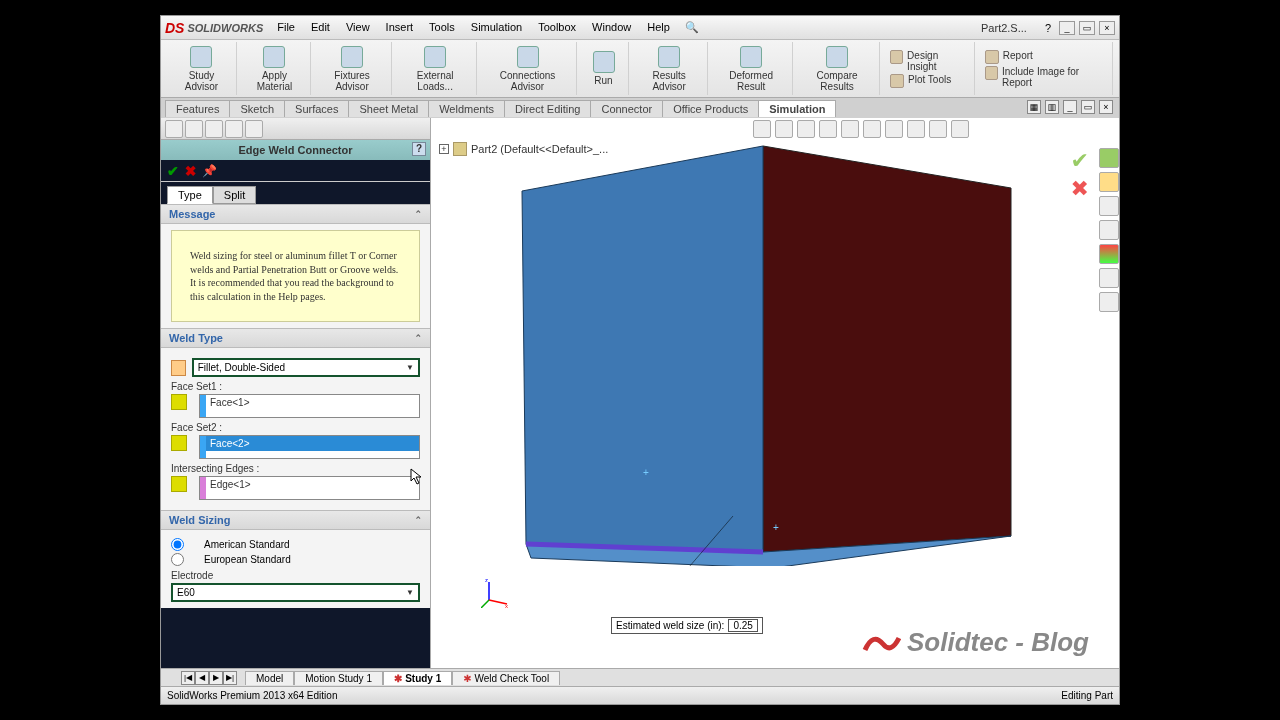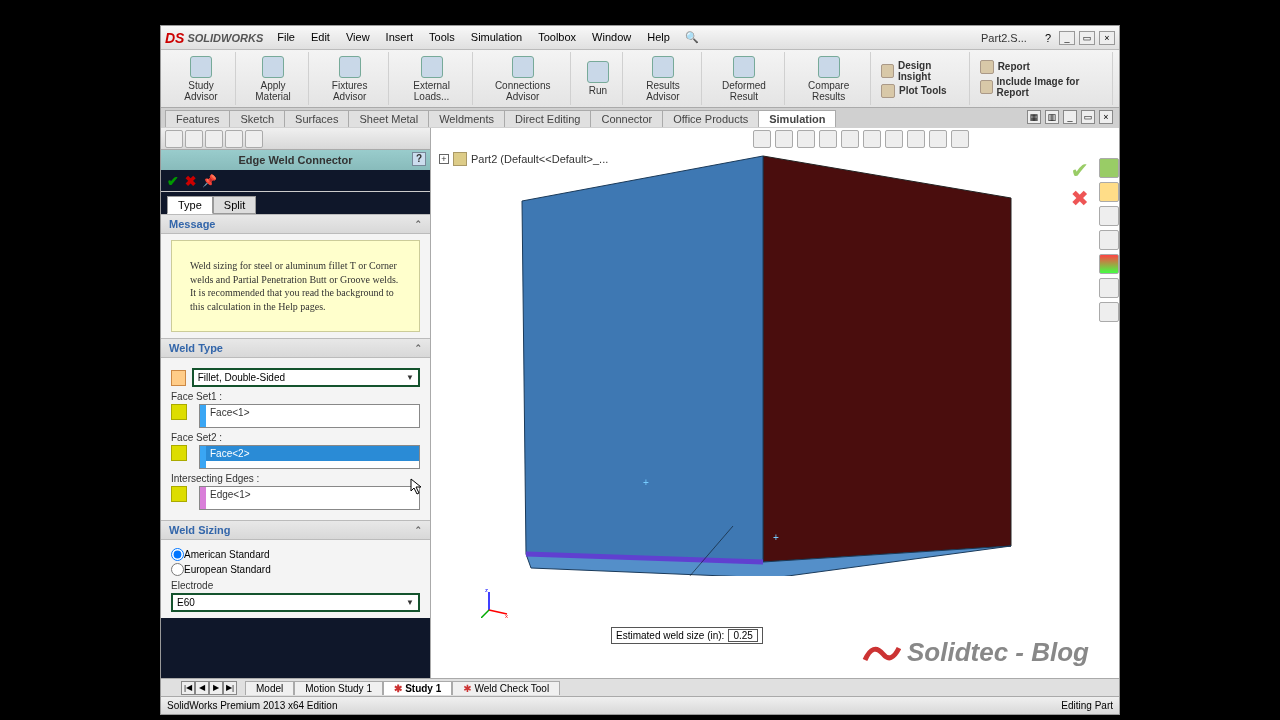--- a/index.html
+++ b/index.html
@@ -1,30 +1,30 @@
 <!DOCTYPE html>
 <html><head>
 <meta charset="utf-8">
 <style>
 * { box-sizing: border-box; margin: 0; padding: 0; font-family: "Segoe UI", Tahoma, sans-serif; }
 body { background: #000; width: 1280px; height: 720px; overflow: hidden; position: relative; }
-.app-frame { position: absolute; left: 160px; top: 25px; width: 960px; height: 690px; background: #e8e8e8; border: 1px solid #999; display: flex; flex-direction: column; }
+.app-frame { position: absolute; left: 160px; top: 15px; width: 960px; height: 690px; background: #e8e8e8; border: 1px solid #999; display: flex; flex-direction: column; }
 .titlebar { height: 24px; background: linear-gradient(#f8f8f8,#e0e0e0); display: flex; align-items: center; padding: 0 4px; border-bottom: 1px solid #bbb; font-size: 11px; }
 .sw-logo { display: flex; align-items: center; gap: 3px; margin-right: 8px; font-weight: bold; font-style: italic; color: #555; }
 .sw-logo .ds { color: #c00; font-size: 14px; font-style: italic; font-weight: bold; }
 .menubar { display: flex; gap: 4px; font-size: 11px; justify-content: space-between; }
 .menubar span { padding: 2px 6px; cursor: pointer; }
 .title-right { margin-left: auto; display: flex; align-items: center; gap: 4px; }
 .title-right .doc { font-size: 11px; color: #333; margin-right: 10px;}
 .winbtn { width: 16px; height: 14px; border: 1px solid #999; background: #eee; font-size: 9px; text-align: center; line-height: 12px;}
 .ribbon { height: 58px; background: linear-gradient(#f4f4f4,#e4e4e4); border-bottom: 1px solid #aaa; display: flex; align-items: stretch; padding: 2px 6px; gap: 2px; font-size: 10px; }
 .rbtn { display: flex; flex-direction: column; align-items: center; justify-content: center; padding: 2px 6px; border-right: 1px solid #d0d0d0; min-width: 50px; text-align: center; color: #333; cursor: pointer;}
 .rbtn .ic { width: 22px; height: 22px; background: #c9d8e8; border: 1px solid #7a9; border-radius: 3px; margin-bottom: 2px;}
 .rgroup { display: flex; flex-direction: column; justify-content: center; gap: 2px; padding: 2px 8px; border-right: 1px solid #d0d0d0;}
-.rline { display: flex; align-items: center; gap: 4px; color: #333; cursor: pointer; font-weight: bold;}
+.rline { display: flex; gap: 4px; color: #333; cursor: pointer;}
 .rline .sic { width: 14px; height: 14px; background: #d8c8a8; border: 1px solid #a98; border-radius: 2px;}
 .tabstrip { height: 20px; background: #d0d0d0; display: flex; align-items: center; font-size: 11px; padding-left: 4px; position: relative;}
 .tab { padding: 2px 10px; background: #e0e0e0; border: 1px solid #aaa; border-bottom: none; margin-right: -1px; color: #444; cursor: pointer;}
 .tab.active { background: #fff; font-weight: bold;}
 .tabstrip .rightbtns { position: absolute; right: 6px; top: 2px; display: flex; gap: 4px;}
 .tabstrip .rightbtns div { width: 14px; height: 14px; border: 1px solid #888; background: #eee; font-size: 9px; text-align:center; line-height:12px;}
 .workarea { flex: 1; display: flex; min-height: 0; position: relative; background: #fff;}
 .sidepanel { width: 270px; background: #0f172a; border-right: 1px solid #aaa; display: flex; flex-direction: column; font-size: 11px; overflow: hidden;}
 .sp-toolbar { height: 22px; background: linear-gradient(#f0f0f0,#d8d8d8); display: flex; align-items: center; gap: 2px; padding: 0 4px; border-bottom: 1px solid #aaa;}
 .sp-toolbar div { width: 18px; height: 18px; border: 1px solid #aaa; background: #eee; border-radius: 2px;}
@@ -46,21 +46,21 @@
 .fld-label { font-size: 10px; color: #333; margin-bottom: 2px;}
 .sel-combo { width: 100%; border: 2px solid #14532d; background: #fff; font-size: 10px; padding: 2px 4px; display: flex; justify-content: space-between; align-items: center;}
 .sel-combo .arr { font-size: 8px; color: #333;}
 .icon-face { display: inline-block; width: 16px; height: 16px; background: #dd0; border: 1px solid #aa0; vertical-align: top; margin-right: 6px;}
 .selbox-row { display: flex; align-items: flex-start; gap: 6px;}
 .selbox { flex: 1; border: 1px solid #888; background: #fff; height: 24px; display: flex; align-items: flex-start;}
 .bluebar { width: 6px; background: #3aa6f4; align-self: stretch;}
 .pinkbar { width: 6px; background: #d97fd9; align-self: stretch;}
 .selbox .val { padding: 2px 4px; font-size: 10px; color: #333; flex: 1;}
 .selbox .val.sel { background: #2a8bd6; color: #fff;}
-.radio-row { display: flex; align-items: center; gap: 0; font-size: 10px; margin: 2px 0;}
+.radio-row { display: flex; align-items: center; gap: 20px; font-size: 10px; margin: 2px 0;}
 .radio-row input { margin: 0;}
 .viewport { flex: 1; position: relative; background: #fff; overflow: hidden;}
 .vp-toolbar { position: absolute; top: 2px; right: 150px; display: flex; gap: 4px; align-items: center;}
 .vp-toolbar div { width: 18px; height: 18px; border: 1px solid #aaa; background: #eee; border-radius: 2px;}
 .tree-label { position: absolute; top: 24px; left: 8px; font-size: 11px; color: #333; display: flex; align-items: center; gap: 4px;}
 .tree-label .pl { width: 10px; height: 10px; border: 1px solid #666; text-align: center; line-height: 8px; font-size: 9px;}
 .cube { position: absolute; left: 42px; top: 18px; width: 540px; height: 430px;}
 .approve { position: absolute; right: 30px; top: 30px; color: #9c6; font-size: 22px;}
 .deny { position: absolute; right: 30px; top: 58px; color: #e55; font-size: 22px;}
 .est-box { position: absolute; bottom: 34px; left: 180px; border: 1px solid #555; background: #fff; padding: 1px 4px; font-size: 10px; display: flex; align-items: center; gap: 4px;}

